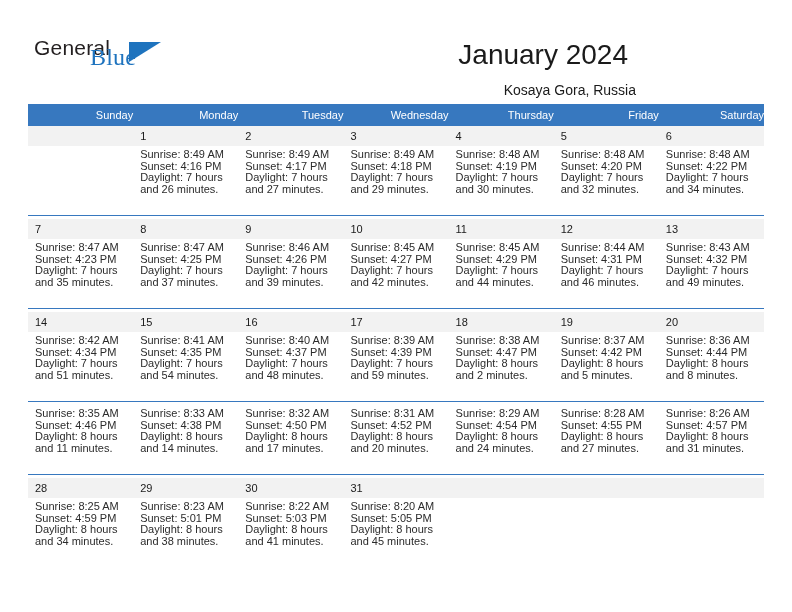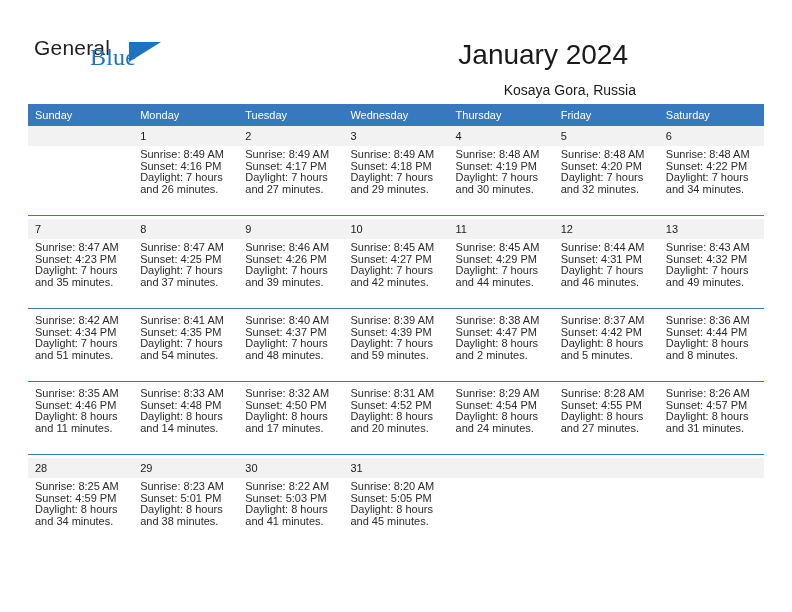--- a/index.html
+++ b/index.html
@@ -95,21 +95,21 @@
     table-layout: fixed;
     width: 736px;
   }
   table.cal col { width: 105.14px; }
 
   thead th {
     background: #3778bf;
     color: #ffffff;
     font-size: 11px;
     font-weight: normal;
-    text-align: left;
+    text-align: right;
     padding: 5px 0 5px 7px;
     height: 11px;
     line-height: 12px;
   }
 
   tbody tr.daynum-row td {
     background: #f2f2f2;
     font-size: 11px;
     color: #1a1a1a;
     padding: 4px 0 3px 7px;
@@ -278,20 +278,29 @@
             <td>
               <span class="info-line">Sunrise: 8:43 AM</span>
               <span class="info-line">Sunset: 4:32 PM</span>
               <span class="info-line">Daylight: 7 hours</span>
               <span class="info-line">and 49 minutes.</span>
             </td>
           </tr>
           <tr class="sep-row">
             <td colspan="7"></td>
           </tr>
+          <tr class="daynum-row">
+            <td>14</td>
+            <td>15</td>
+            <td>16</td>
+            <td>17</td>
+            <td>18</td>
+            <td>19</td>
+            <td>20</td>
+          </tr>
           <tr class="info-row">
             <td>
               <span class="info-line">Sunrise: 8:42 AM</span>
               <span class="info-line">Sunset: 4:34 PM</span>
               <span class="info-line">Daylight: 7 hours</span>
               <span class="info-line">and 51 minutes.</span>
             </td>
             <td>
               <span class="info-line">Sunrise: 8:41 AM</span>
               <span class="info-line">Sunset: 4:35 PM</span>
@@ -334,21 +343,21 @@
           </tr>
           <tr class="info-row">
             <td>
               <span class="info-line">Sunrise: 8:35 AM</span>
               <span class="info-line">Sunset: 4:46 PM</span>
               <span class="info-line">Daylight: 8 hours</span>
               <span class="info-line">and 11 minutes.</span>
             </td>
             <td>
               <span class="info-line">Sunrise: 8:33 AM</span>
-              <span class="info-line">Sunset: 4:48 PM</span>
+              <span class="info-line">Sunset: 4:38 PM</span>
               <span class="info-line">Daylight: 8 hours</span>
               <span class="info-line">and 14 minutes.</span>
             </td>
             <td>
               <span class="info-line">Sunrise: 8:32 AM</span>
               <span class="info-line">Sunset: 4:50 PM</span>
               <span class="info-line">Daylight: 8 hours</span>
               <span class="info-line">and 17 minutes.</span>
             </td>
             <td>

